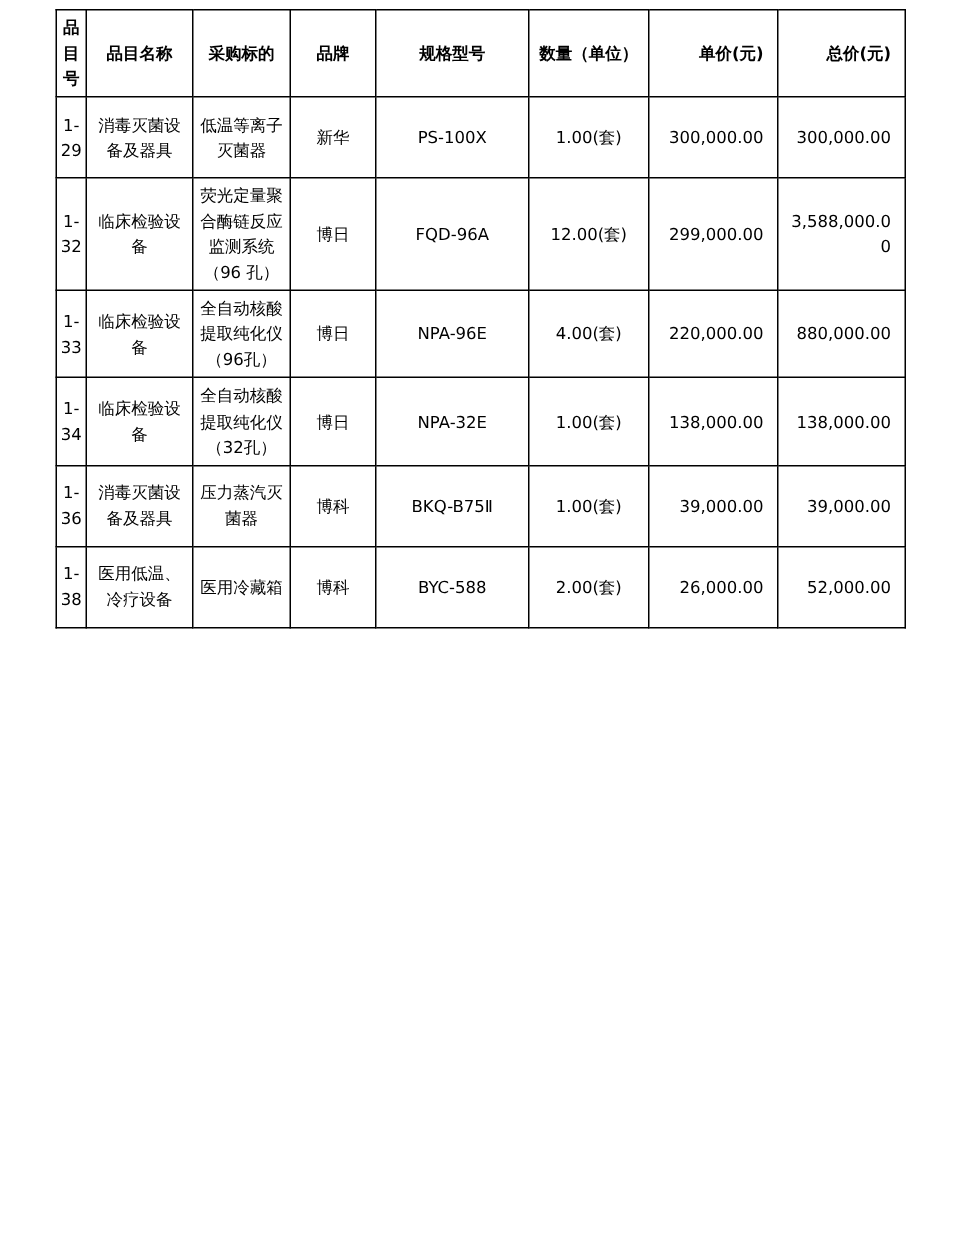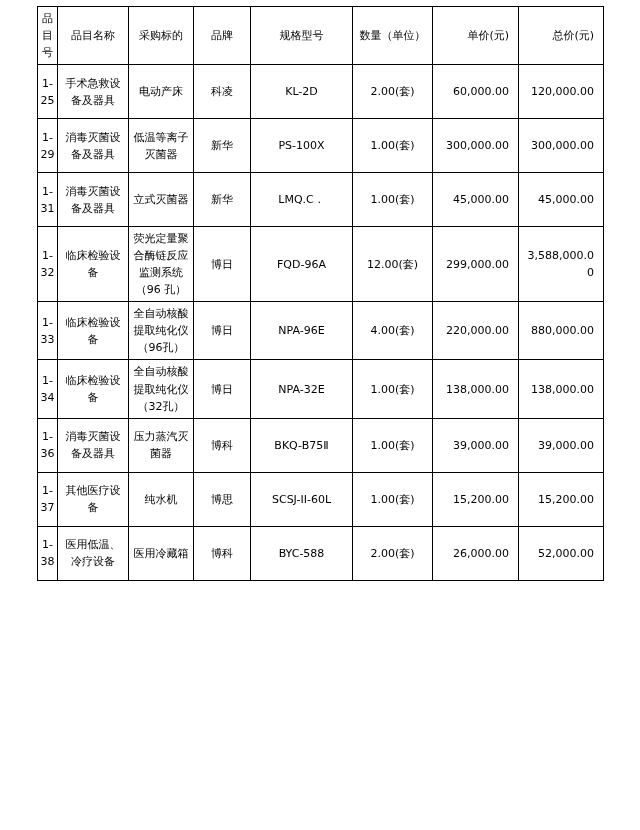--- a/index.html
+++ b/index.html
@@ -30,21 +30,21 @@
     border: 1px solid #000000;
     font-size: 11px;
     line-height: 1.55;
     text-align: center;
     vertical-align: middle;
     padding: 3px 3px;
     overflow-wrap: break-word;
     word-wrap: break-word;
   }
   table.procurement th {
-    font-weight: normal;
+    font-weight: bold;
     height: 42px;
   }
   table.procurement td {
     height: 47px;
     font-weight: normal;
   }
   
   table.procurement th:nth-child(1),
   table.procurement td:nth-child(1) {
     word-break: break-all;
@@ -81,48 +81,28 @@
         <th>采购标的</th>
         <th>品牌</th>
         <th>规格型号</th>
         <th>数量（单位）</th>
         <th>单价(元)</th>
         <th>总价(元)</th>
       </tr>
     </thead>
     <tbody>
         <tr>
-          <td>1-25</td>
-          <td>手术急救设备及器具</td>
-          <td>电动产床</td>
-          <td>科凌</td>
-          <td>KL-2D</td>
-          <td>2.00(套)</td>
-          <td>60,000.00</td>
-          <td>120,000.00</td>
-        </tr>
-        <tr>
           <td>1-29</td>
           <td>消毒灭菌设备及器具</td>
           <td>低温等离子灭菌器</td>
           <td>新华</td>
           <td>PS-100X</td>
           <td>1.00(套)</td>
           <td>300,000.00</td>
           <td>300,000.00</td>
-        </tr>
-        <tr>
-          <td>1-31</td>
-          <td>消毒灭菌设备及器具</td>
-          <td>立式灭菌器</td>
-          <td>新华</td>
-          <td>LMQ.C．</td>
-          <td>1.00(套)</td>
-          <td>45,000.00</td>
-          <td>45,000.00</td>
         </tr>
         <tr>
           <td>1-32</td>
           <td>临床检验设备</td>
           <td>荧光定量聚合酶链反应监测系统（96 孔）</td>
           <td>博日</td>
           <td>FQD-96A</td>
           <td>12.00(套)</td>
           <td>299,000.00</td>
           <td>3,588,000.00</td>
@@ -151,30 +131,20 @@
           <td>1-36</td>
           <td>消毒灭菌设备及器具</td>
           <td>压力蒸汽灭菌器</td>
           <td>博科</td>
           <td>BKQ-B75Ⅱ</td>
           <td>1.00(套)</td>
           <td>39,000.00</td>
           <td>39,000.00</td>
         </tr>
         <tr>
-          <td>1-37</td>
-          <td>其他医疗设备</td>
-          <td>纯水机</td>
-          <td>博思</td>
-          <td>SCSJ-II-60L</td>
-          <td>1.00(套)</td>
-          <td>15,200.00</td>
-          <td>15,200.00</td>
-        </tr>
-        <tr>
           <td>1-38</td>
           <td>医用低温、冷疗设备</td>
           <td>医用冷藏箱</td>
           <td>博科</td>
           <td>BYC-588</td>
           <td>2.00(套)</td>
           <td>26,000.00</td>
           <td>52,000.00</td>
         </tr>
       </tbody>

